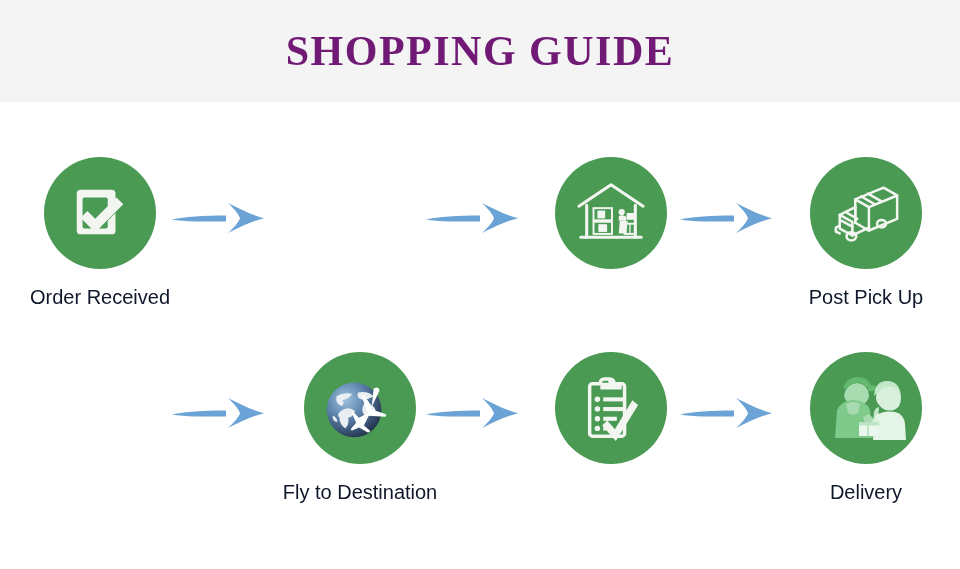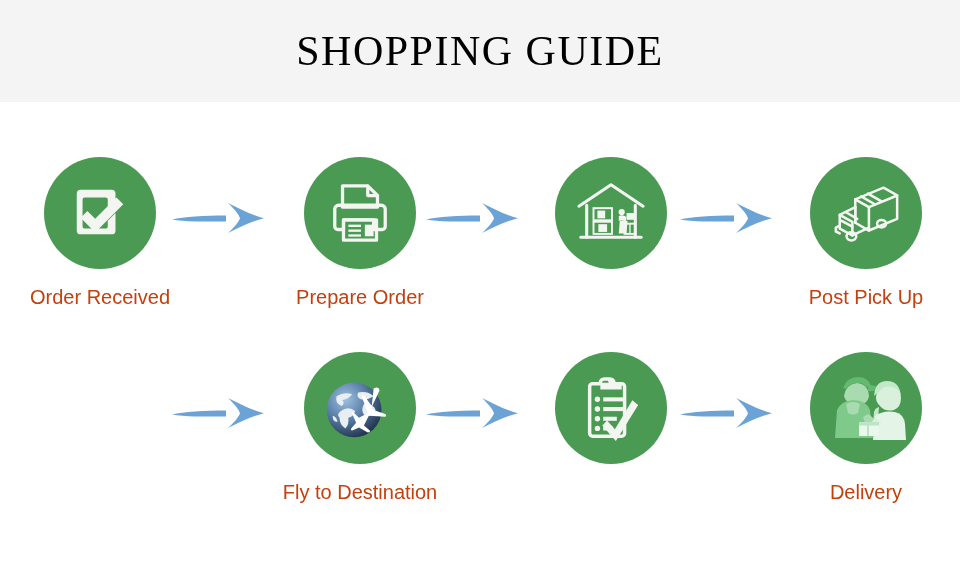--- a/index.html
+++ b/index.html
@@ -28,24 +28,24 @@
     top: 0;
     width: 960px;
     height: 102px;
     background: #f4f4f4;
     display: flex;
     align-items: center;
     justify-content: center;
   }
   .header-title {
     font-family: "Liberation Serif", "DejaVu Serif", serif;
-    font-weight: normal;
+    font-weight: bold;
     font-size: 42px;
     letter-spacing: 1.5px;
-    color: #000000;
+    color: #701a75;
     line-height: 1;
     white-space: nowrap;
   }
 
   
   .flow {
     position: absolute;
     left: 0;
     top: 102px;
     width: 960px;
@@ -84,21 +84,21 @@
     justify-content: center;
     overflow: hidden;
   }
   .circle svg { display: block; }
 
   .step-label {
     margin-top: 17px;
     font-family: "Liberation Sans", sans-serif;
     font-size: 20px;
     font-weight: 400;
-    color: #c2410c;
+    color: #0f172a;
     line-height: 1.1;
     white-space: nowrap;
   }
 
   
   .arrow {
     position: absolute;
     top: 44px;
     width: 96px;
     height: 34px;
@@ -135,39 +135,20 @@
 
       <div class="arrow arrow-a">
         <span>
           <svg width="96" height="34" viewBox="0 0 96 34">
             <path d="M2 18.5 C14 15.6, 34 14.6, 56 14.4 L56 20.6 C34 20.5, 14 20.9, 2 18.5 Z" fill="#6ba3d6"></path>
             <path d="M58 2 C70 8, 80 13.5, 94 17.2 C80 20.8, 70 26, 58 32 C64 26.5, 68.5 21.5, 70 17.2 C68.5 12.9, 64 7.7, 58 2 Z" fill="#6ba3d6"></path>
           </svg>
         </span>
       </div>
 
-      <div class="step step-2">
-        <div class="circle">
-          <span>
-            <svg width="66" height="66" viewBox="0 0 68 68">
-
-              <path d="M16 6 h26 l10 10 v12 H16 Z M42 6 v10 h10 Z" fill="none" stroke="#f2f5f0" stroke-width="3.4" stroke-linejoin="round"></path>
-
-              <path d="M8 30 a4 4 0 0 1 4-4 h44 a4 4 0 0 1 4 4 v18 a3 3 0 0 1-3 3 h-9 v-10 H17 v10 H11 a3 3 0 0 1-3-3 Z" fill="none" stroke="#f2f5f0" stroke-width="3.4" stroke-linejoin="round"></path>
-
-              <rect x="17" y="41" width="34" height="21" fill="none" stroke="#f2f5f0" stroke-width="3.4" stroke-linejoin="round"></rect>
-              <rect x="22" y="46" width="13" height="2.4" fill="#f2f5f0"></rect>
-              <rect x="22" y="51" width="13" height="2.4" fill="#f2f5f0"></rect>
-              <rect x="22" y="56" width="13" height="2.4" fill="#f2f5f0"></rect>
-              <rect x="39" y="46" width="9" height="12" fill="#f2f5f0"></rect>
-            </svg>
-          </span>
-        </div>
-        <div class="step-label">Prepare Order</div>
-      </div>
 
       <div class="arrow arrow-b">
         <span>
           <svg width="96" height="34" viewBox="0 0 96 34">
             <path d="M2 18.5 C14 15.6, 34 14.6, 56 14.4 L56 20.6 C34 20.5, 14 20.9, 2 18.5 Z" fill="#6ba3d6"></path>
             <path d="M58 2 C70 8, 80 13.5, 94 17.2 C80 20.8, 70 26, 58 32 C64 26.5, 68.5 21.5, 70 17.2 C68.5 12.9, 64 7.7, 58 2 Z" fill="#6ba3d6"></path>
           </svg>
         </span>
       </div>
 

